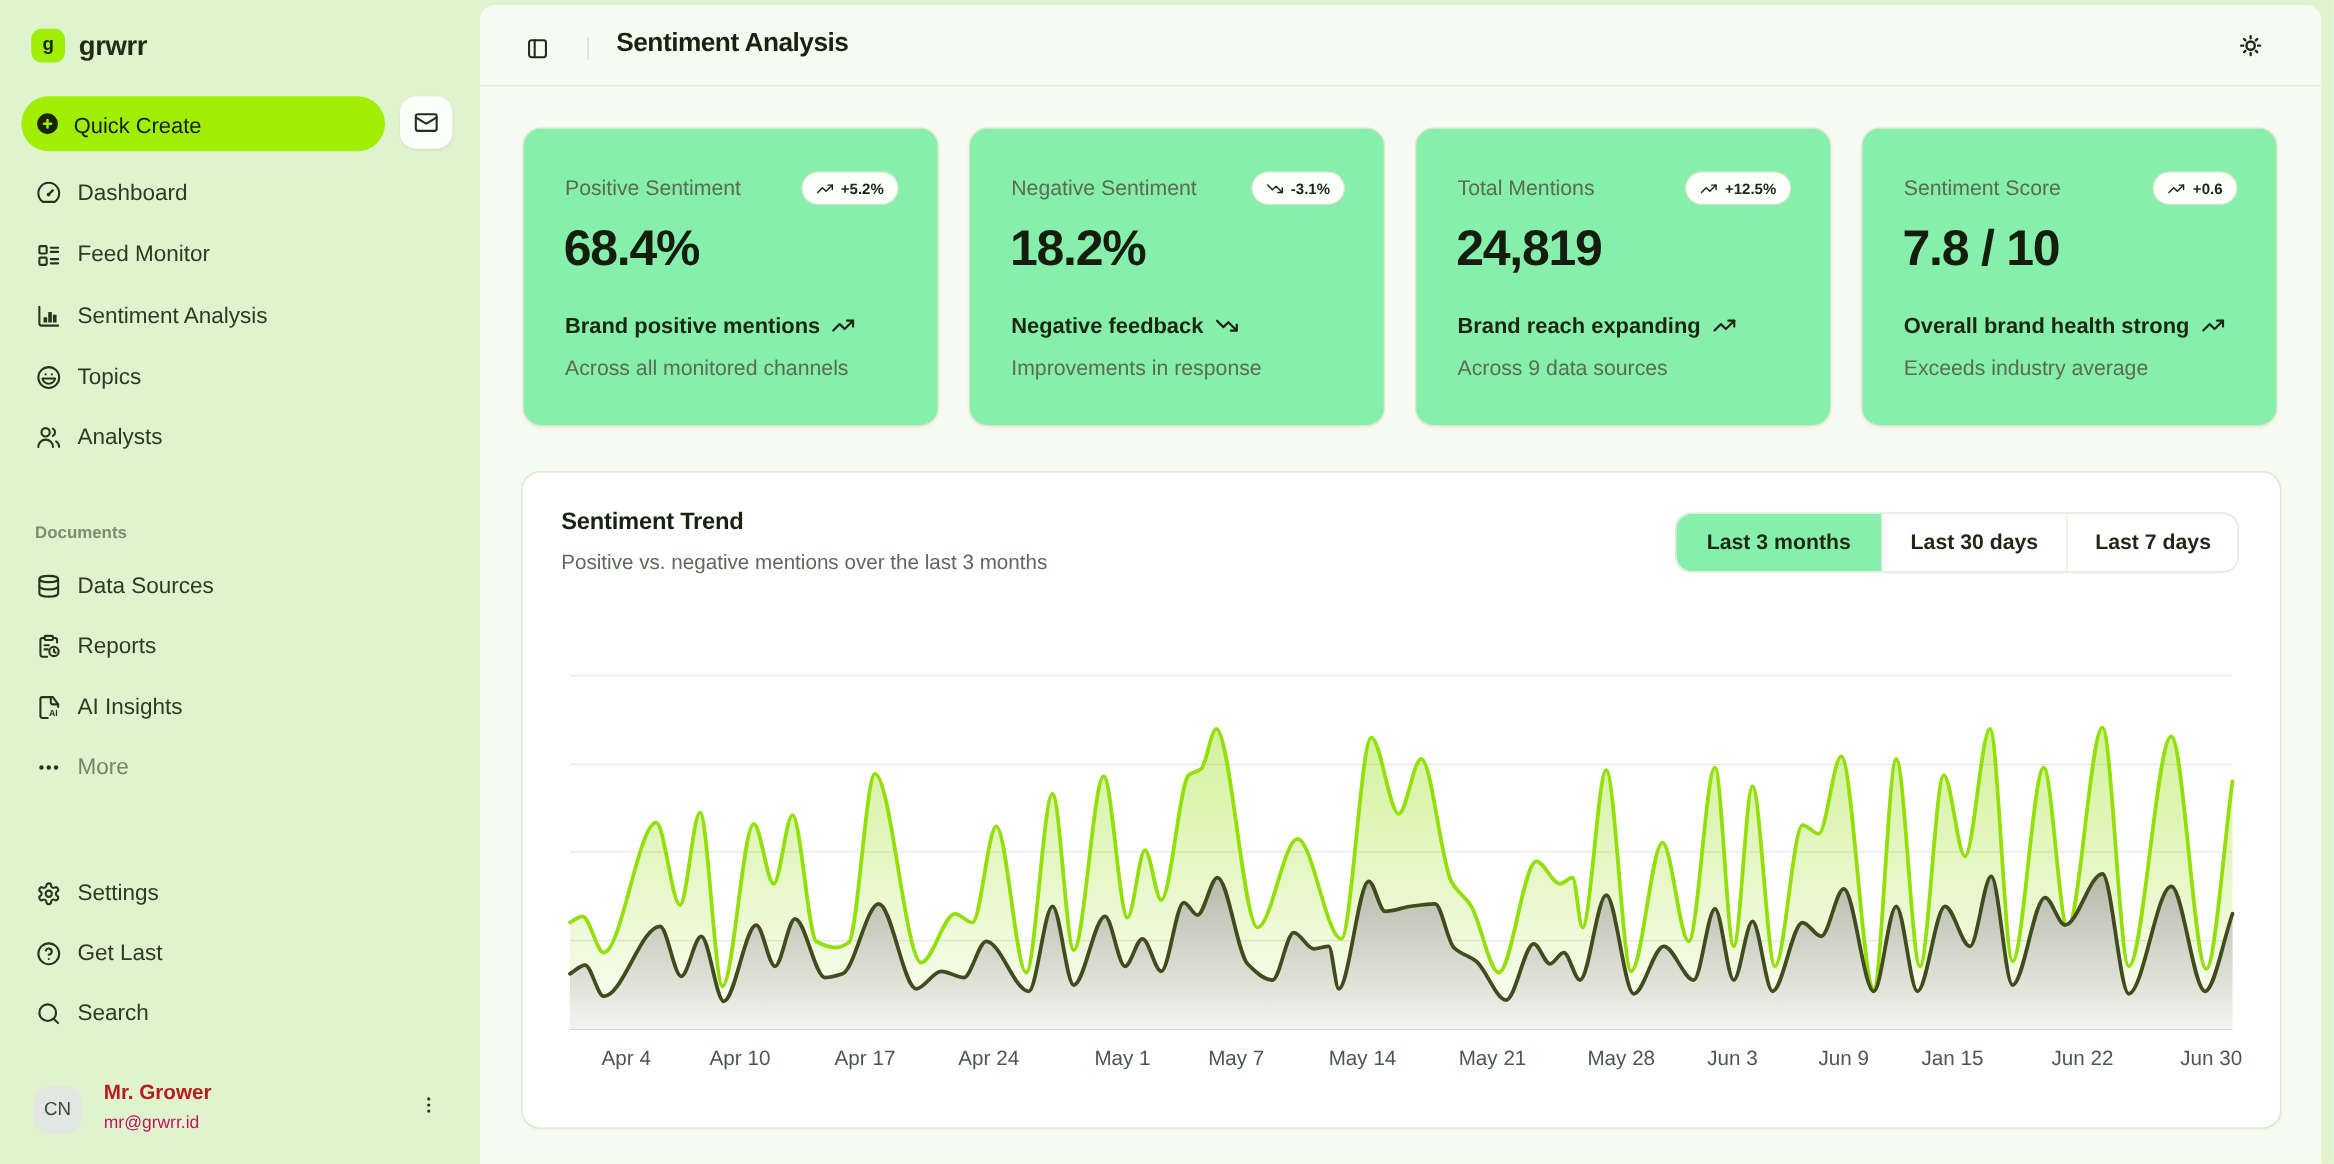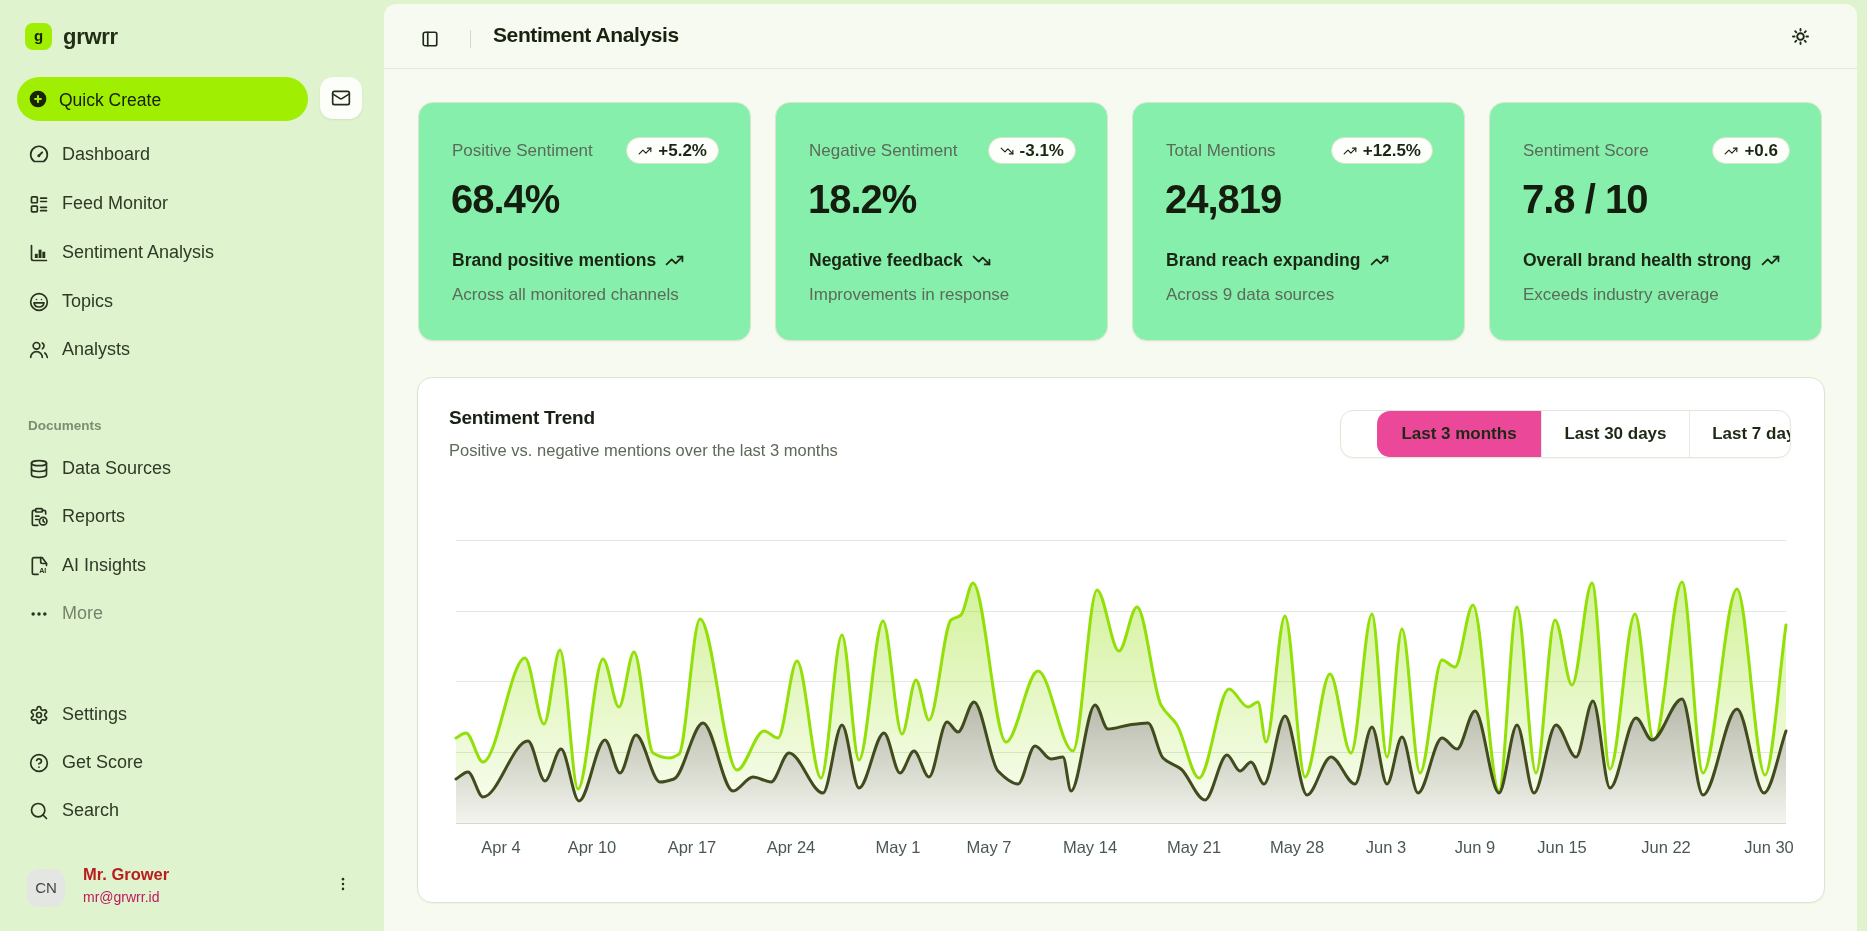--- a/index.html
+++ b/index.html
@@ -32,32 +32,32 @@
 #main { position:absolute; left:384px; top:4px; width:1473px; height:940px; background:#f6faf0; border-radius:12px; }
 #hdr { position:absolute; left:0; top:0; width:1473px; height:65px; border-bottom:1px solid #e3e9d9; }
 #hdr .toggle { position:absolute; left:37px; top:26px; }
 #hdr .sep { position:absolute; left:86px; top:26px; width:1px; height:18px; background:#d4dbc9; }
 #hdr .title { position:absolute; left:109px; top:19px; font-size:21px; font-weight:bold; color:#18220f; letter-spacing:-0.4px; }
 #hdr .sun { position:absolute; left:1407px; top:23px; }
 
 
 .card { position:absolute; background:#86efac; border:1px solid #d9e8cb; border-radius:15px; box-shadow:0 1px 2px rgba(90,110,70,0.06); width:333px; height:239px; top:98px; }
 .card .ttl { position:absolute; left:33px; top:38px; font-size:17px; color:#5b6b57; }
-.card .badge { position:absolute; right:31px; top:34px; height:27px; border:1px solid #d6e5c9; border-radius:14px; background:#fdfffb; font-size:17px; font-weight:bold; color:#1c2614; display:flex; align-items:center; padding:0 11px; gap:6px; }
+.card .badge { position:absolute; right:31px; top:34px; height:27px; border:1px solid #d6e5c9; border-radius:14px; background:#fdfffb; font-size:12px; font-weight:bold; color:#1c2614; display:flex; align-items:center; padding:0 11px; gap:6px; }
 .card .num { position:absolute; left:32px; top:74px; font-size:40px; font-weight:bold; color:#141d0e; letter-spacing:-1px; }
 .card .bl { position:absolute; left:33px; top:147px; font-size:17.5px; font-weight:bold; color:#1b2613; display:flex; align-items:center; gap:9px; }
 .card .sub { position:absolute; left:33px; top:182px; font-size:17px; color:#5b6b57; }
 
 
 #chartcard { position:absolute; left:33px; top:373px; width:1408px; height:526px; background:#ffffff; border:1px solid #d9e8cb; border-radius:15px; box-shadow:0 1px 2px rgba(90,110,70,0.06); }
 #ct1 { position:absolute; left:31px; top:29px; font-size:19px; font-weight:bold; color:#182112; letter-spacing:-0.2px; }
 #ct2 { position:absolute; left:31px; top:63px; font-size:16.5px; color:#5b6b57; }
 #segs { position:absolute; left:922px; top:32px; width:451px; height:48px; background:#ffffff; border:1px solid #e2e8d8; border-radius:13px; overflow:hidden; display:flex; box-shadow:0 1px 2px rgba(60,80,40,0.05); }
 #segs .sg { flex:0 0 auto; display:flex; align-items:center; justify-content:center; font-size:17px; font-weight:bold; color:#1d2815; }
-#segs .on { background:#ec4899; border-radius:13px 0 0 13px;margin-left:36px; }
+#segs .on { background:#86efac; border-radius:13px 0 0 13px; }
 .xlab { position:absolute; top:460px; font-size:16.5px; color:#4a5950; transform:translateX(-50%); }
 </style>
 </head>
 <body>
 <div id="sidebar">
   <div id="logo">g</div>
     <div id="logoname">grwrr</div>
   <div id="qc">
     <div class="plus">
         <svg class="ic" width="20" height="20" viewBox="0 0 24 24">
@@ -160,21 +160,21 @@
         <circle cx="12" cy="12" r="3"></circle>
       </svg>
       <div class="t">Settings</div>
     </div>
 <div class="nav" style="top:743px">
       <svg class="ic" width="20" height="20" viewBox="0 0 24 24" fill="none" stroke="#28331f" stroke-width="2" stroke-linecap="round" stroke-linejoin="round">
         <circle cx="12" cy="12" r="10"></circle>
         <path d="M9.1 9a3 3 0 0 1 5.82 1c0 2-3 3-3 3"></path>
         <line x1="12" y1="17" x2="12.01" y2="17"></line>
       </svg>
-      <div class="t">Get Score</div>
+      <div class="t">Get Last</div>
     </div>
 <div class="nav" style="top:791px">
       <svg class="ic" width="20" height="20" viewBox="0 0 24 24" fill="none" stroke="#28331f" stroke-width="2" stroke-linecap="round" stroke-linejoin="round">
         <circle cx="11" cy="11" r="8"></circle>
         <path d="m21 21-4.3-4.3"></path>
       </svg>
       <div class="t">Search</div>
     </div>
 
   <div id="user">
@@ -320,17 +320,17 @@
       <div class="xlab" style="left:174px">Apr 10</div>
       <div class="xlab" style="left:274px">Apr 17</div>
       <div class="xlab" style="left:373px">Apr 24</div>
       <div class="xlab" style="left:480px">May 1</div>
       <div class="xlab" style="left:571px">May 7</div>
       <div class="xlab" style="left:672px">May 14</div>
       <div class="xlab" style="left:776px">May 21</div>
       <div class="xlab" style="left:879px">May 28</div>
       <div class="xlab" style="left:968px">Jun 3</div>
       <div class="xlab" style="left:1057px">Jun 9</div>
-      <div class="xlab" style="left:1144px">Jun 15</div>
+      <div class="xlab" style="left:1144px">Jan 15</div>
       <div class="xlab" style="left:1248px">Jun 22</div>
       <div class="xlab" style="left:1351px">Jun 30</div>
   </div>
 </div>
 
 </body></html>

